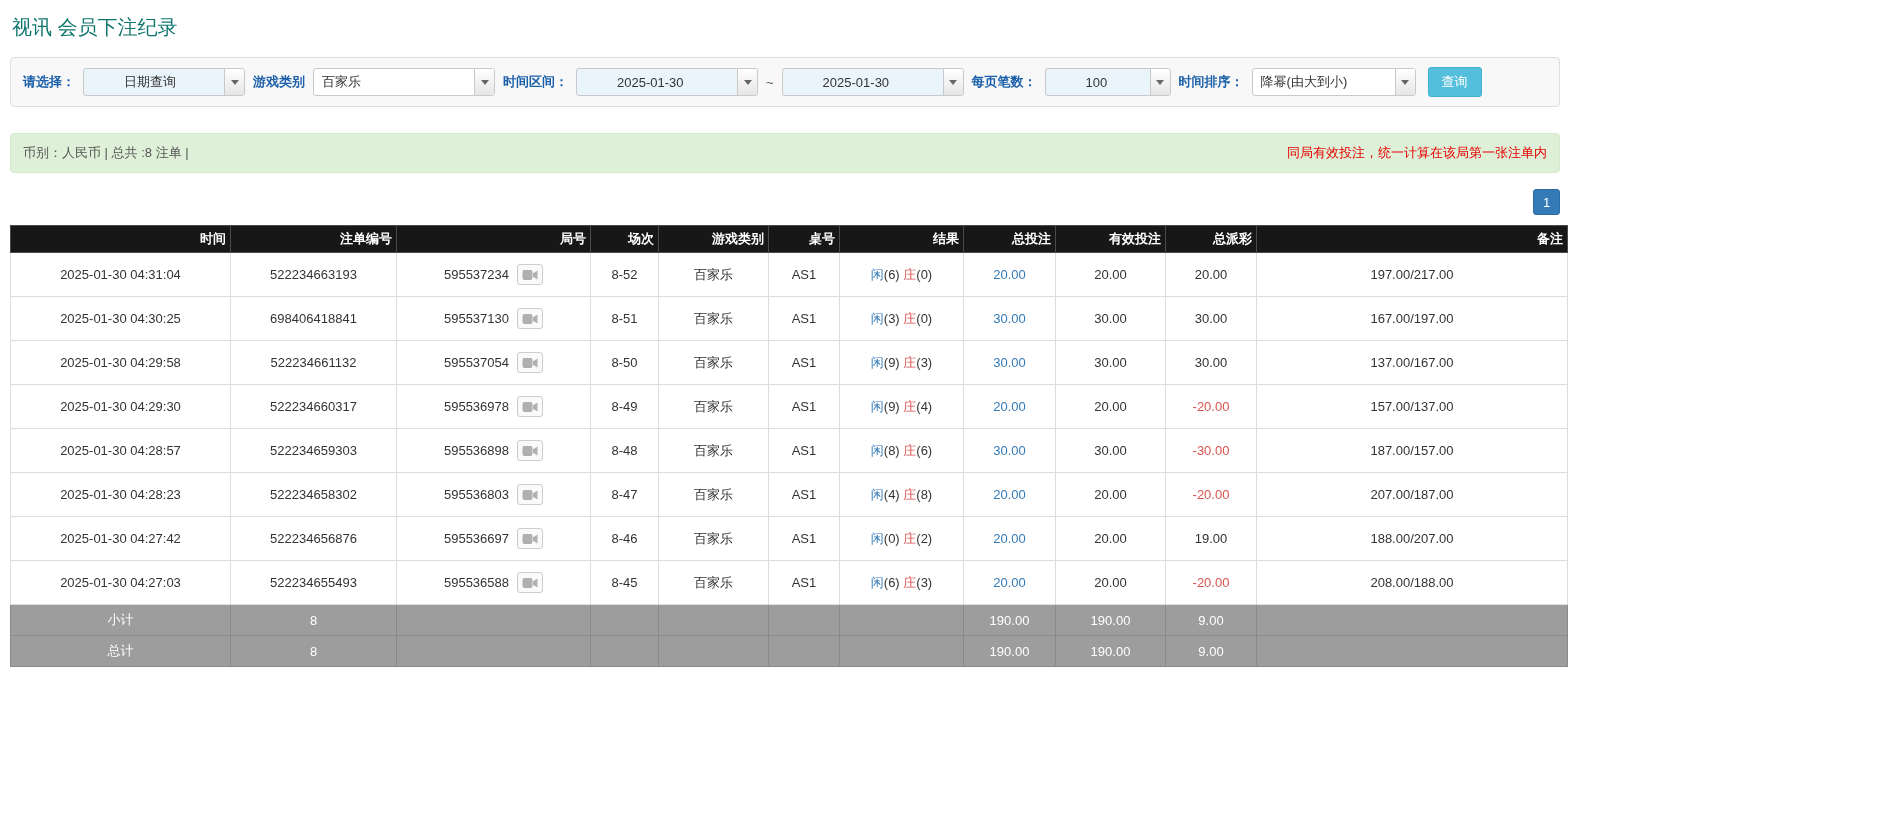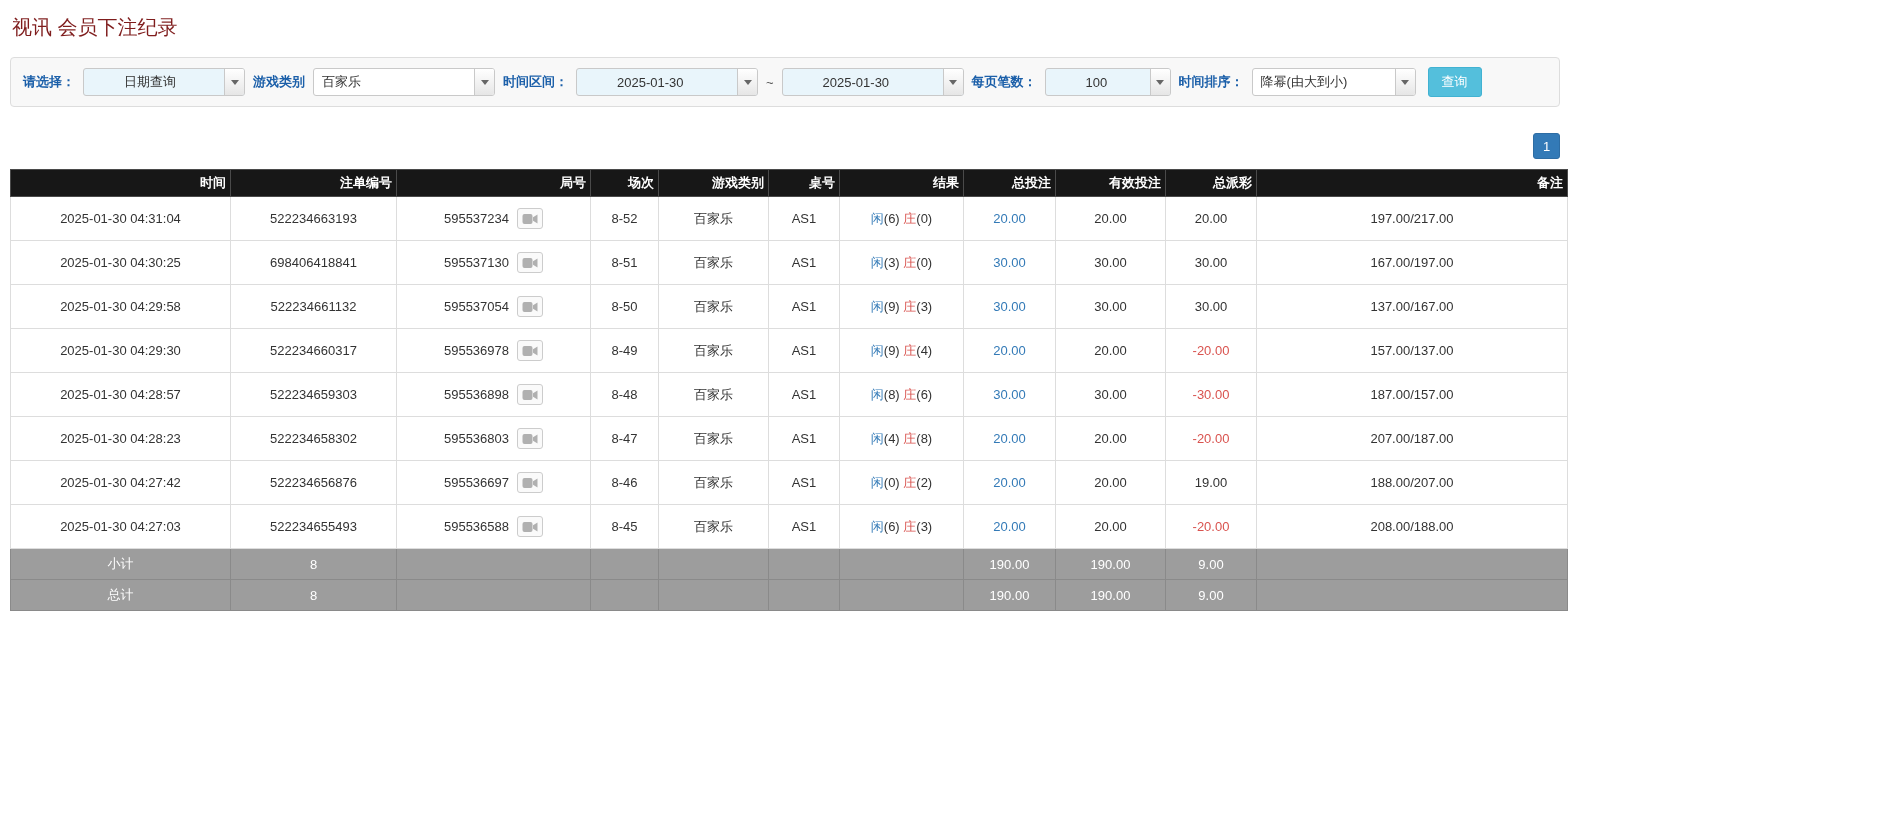--- a/index.html
+++ b/index.html
@@ -3,21 +3,21 @@
 <meta charset="utf-8">
 <style>
   * { box-sizing: border-box; margin: 0; padding: 0; }
   html, body { background: #fff; }
   body {
     font-family: "Liberation Sans", "DejaVu Sans", sans-serif;
     width: 1902px; height: 826px; overflow: hidden; color: #333;
   }
   .content { width: 1560px; padding: 10px 0 0 10px; }
 
-  .page-title { font-size: 20px; font-weight: 400; color: #7f1d1d; margin: 4px 0 16px 2px; }
+  .page-title { font-size: 20px; font-weight: 400; color: #0f766e; margin: 4px 0 16px 2px; }
 
   
   .filter-bar {
     background: #f8f8f8; border: 1px solid #ddd; border-radius: 4px;
     padding: 9px 12px; display: flex; align-items: center; gap: 8px;
     height: 50px; margin-bottom: 26px;
   }
   .flabel { color: #1b5fa9; font-weight: bold; font-size: 13px; white-space: nowrap; }
   .combo {
     display: inline-flex; align-items: stretch; border: 1px solid #c9c9c9;
@@ -128,20 +128,24 @@
 
     <span class="flabel">时间排序：</span>
     <span class="combo">
       <input class="w-sort" value="降幂(由大到小)" style="">
       <span class="caret-btn"></span>
     </span>
 
     <button class="btn-search">查询</button>
   </div>
 
+  <div class="summary-bar">
+    <span>币别：人民币 | 总共 :8 注单 |</span>
+    <span class="summary-right">同局有效投注，统一计算在该局第一张注单内</span>
+  </div>
 
   <div class="pager top">
     <button class="pager-btn">1</button>
   </div>
 
   <table>
     <colgroup>
       <col style="width:220px">
         <col style="width:166px">
         <col style="width:194px">

